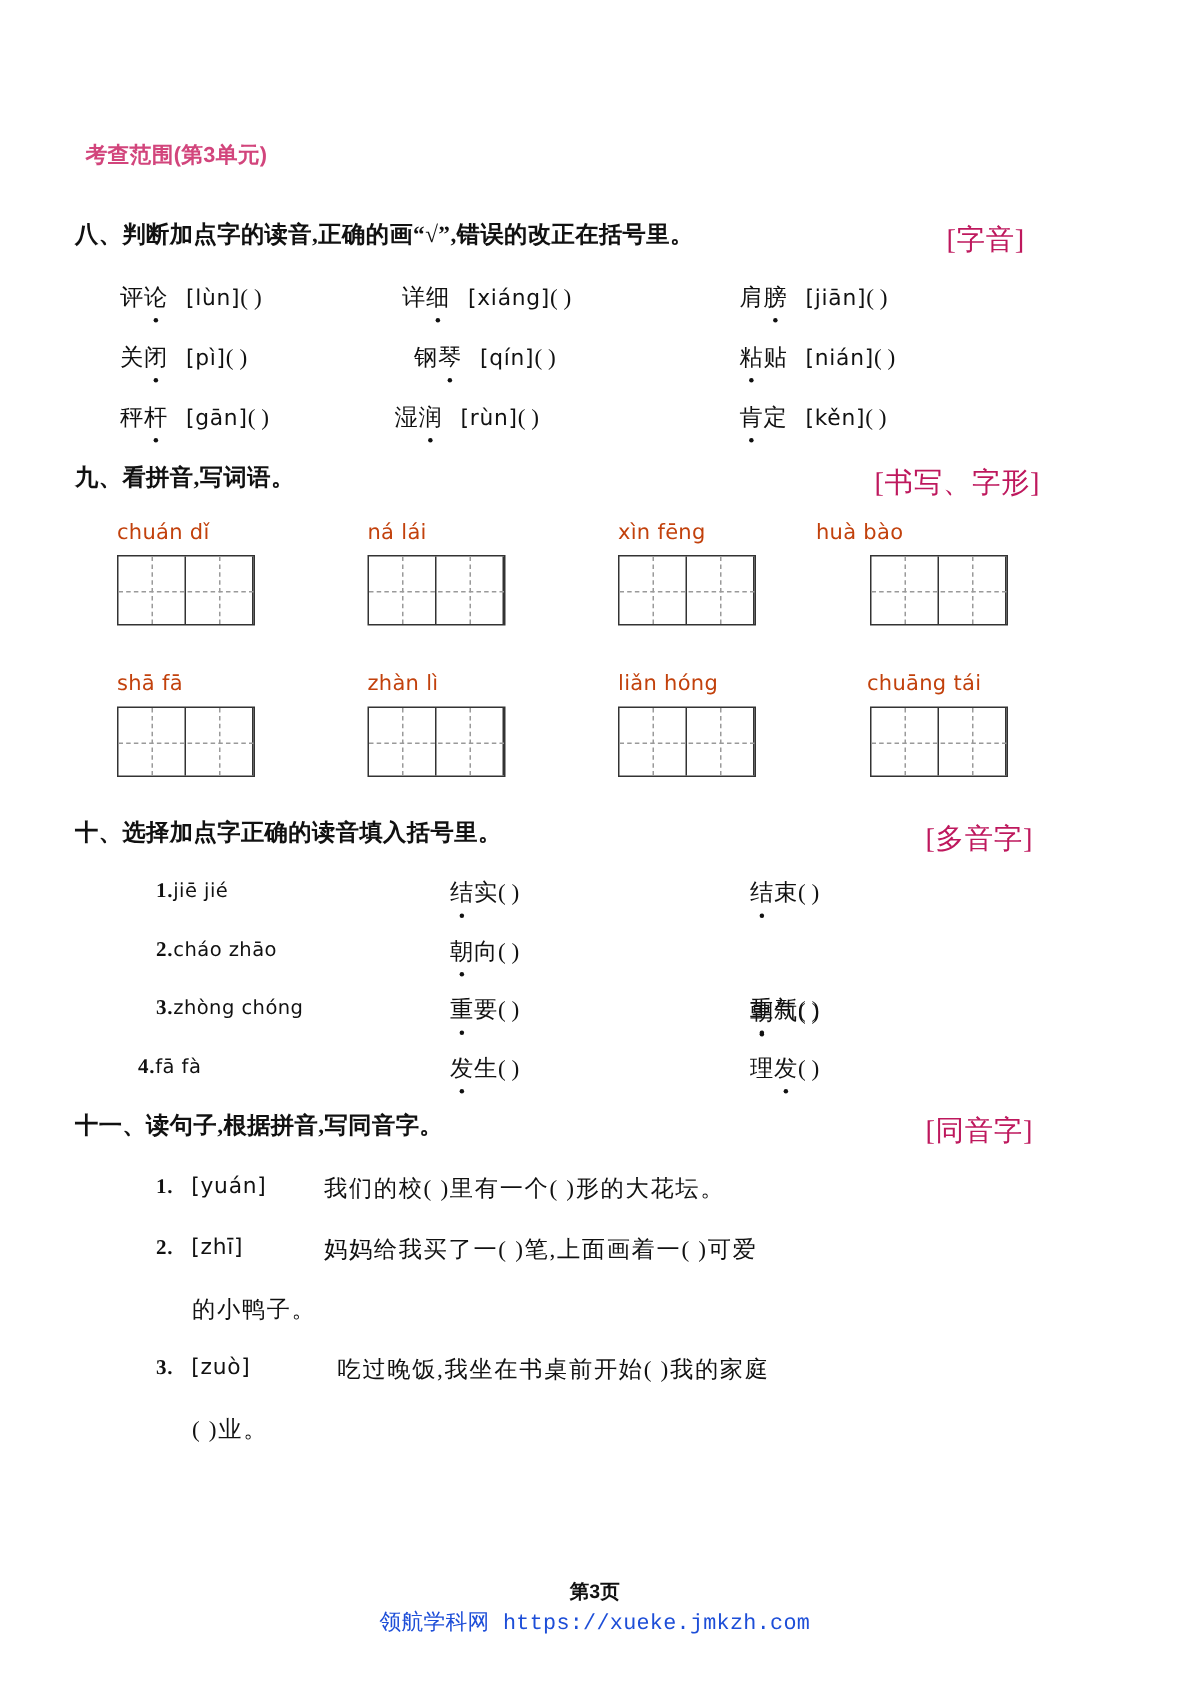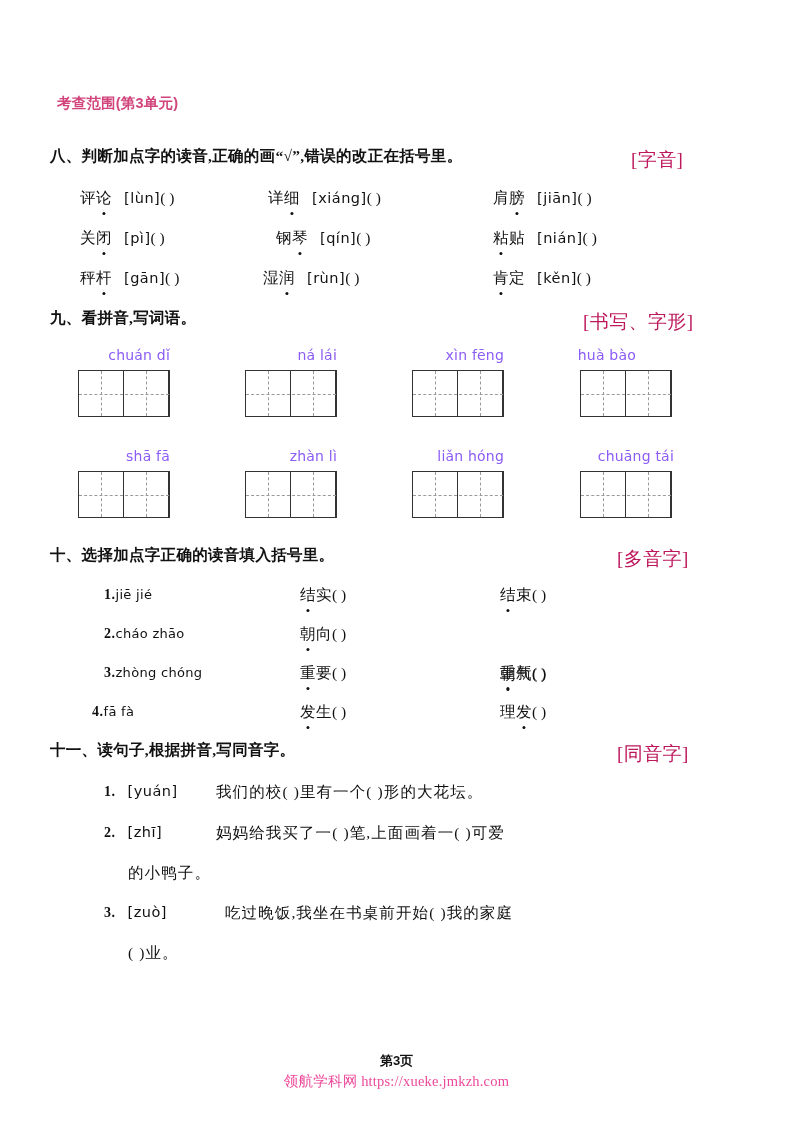--- a/index.html
+++ b/index.html
@@ -81,23 +81,23 @@
     background: #111;
   }
 
   .paren { letter-spacing: 0; }
 
   
   .pin-label {
     position: absolute;
     font-family: "DejaVu Sans", "Liberation Sans", sans-serif;
     font-size: 14px;
-    color: #8b5cf6;
-    white-space: nowrap;
-    text-align: right;
+    color: #c2410c;
+    white-space: nowrap;
+    text-align: left;
     letter-spacing: 0.2px;
   }
   .grid {
     position: absolute;
     display: flex;
     border: 1.1px solid #333;
     background: #fff;
   }
   .cell {
     position: relative;
@@ -156,23 +156,23 @@
     font-family: "Liberation Sans", "DejaVu Sans", sans-serif;
     font-weight: bold;
     font-size: 13px;
     color: #111;
   }
   .watermark {
     position: absolute;
     left: 0; right: 0;
     top: 1072px;
     text-align: center;
-    font-family: Liberation Serif, serif;
+    font-family: Liberation Mono, monospace;
     font-size: 14.5px;
-    color: #ec4899;
+    color: #1d4ed8;
     letter-spacing: 0.2px;
   }
 </style>
 </head>
 <body>
 
 <div class="page">
 
   <div class="unit-heading">考查范围(第3单元)</div>
 

